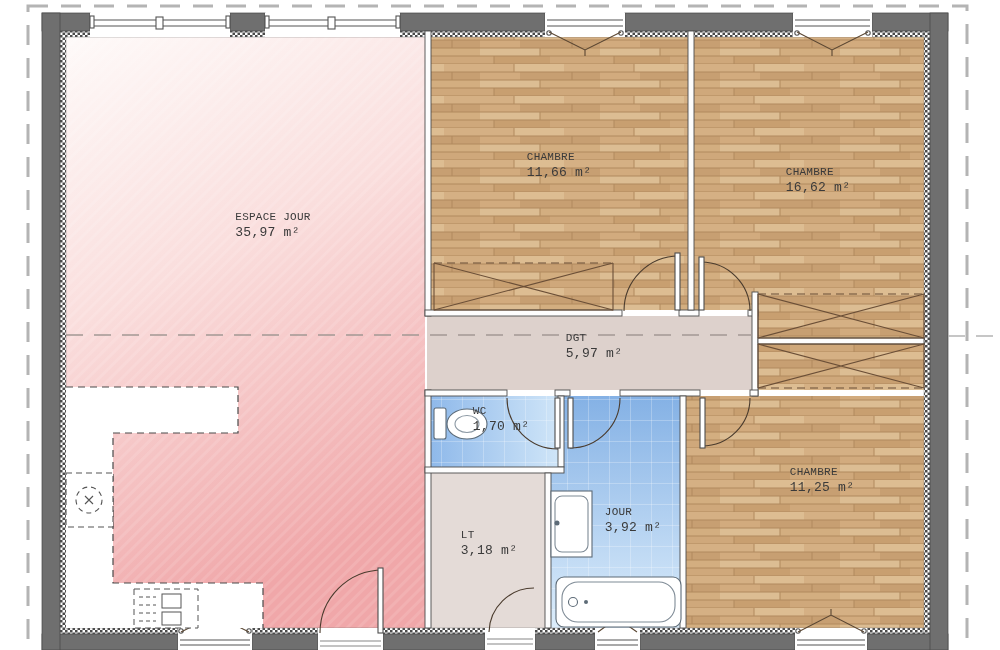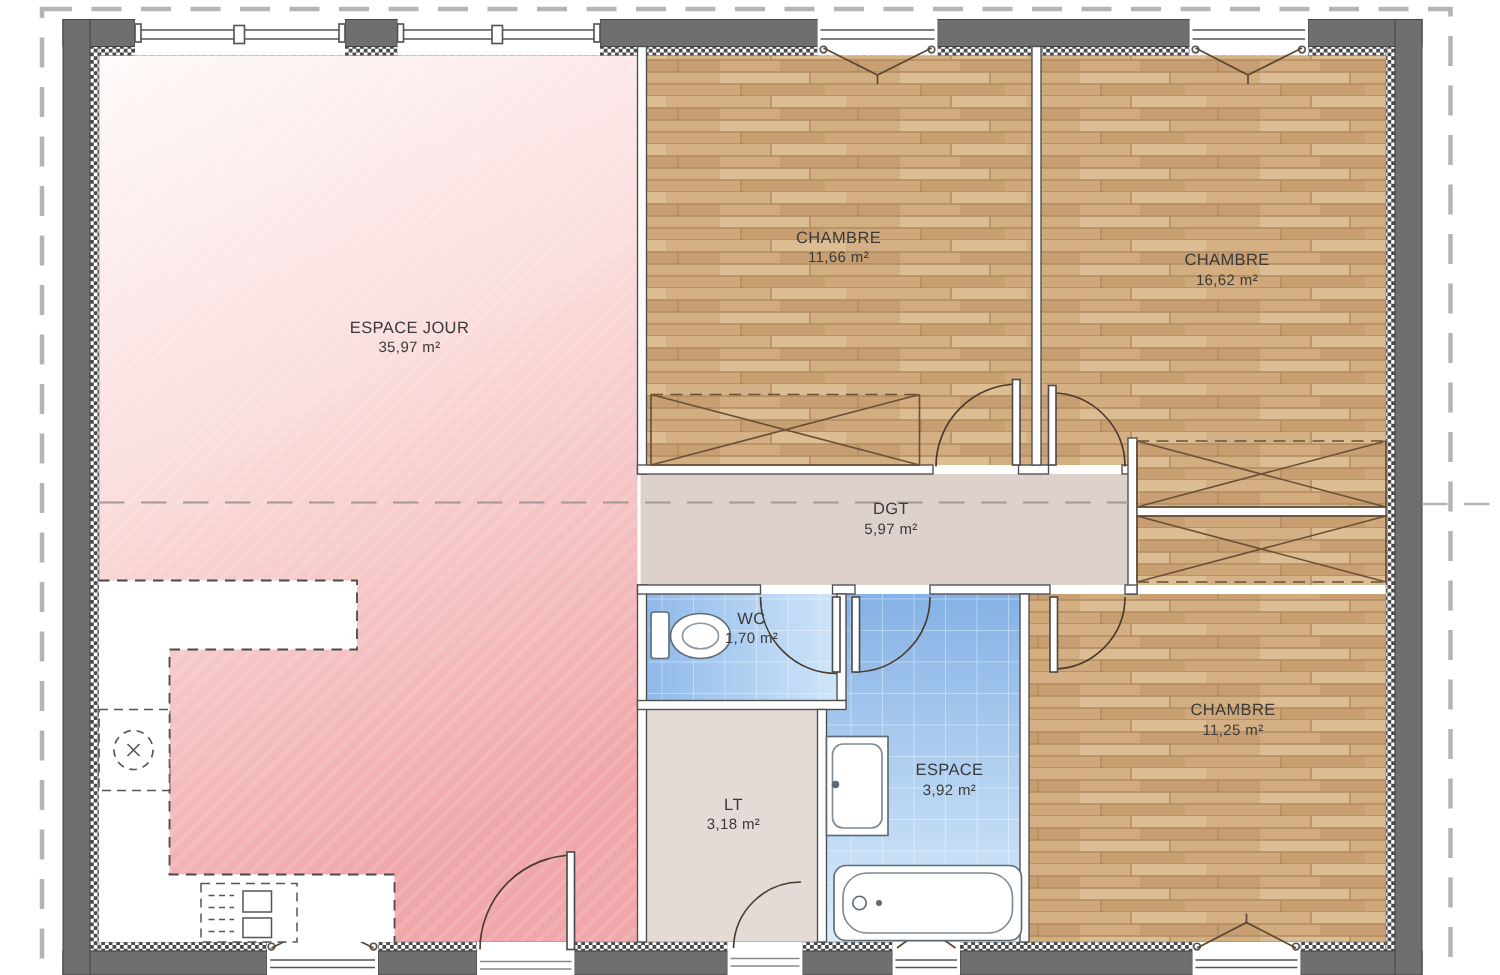--- a/index.html
+++ b/index.html
@@ -1,22 +1,22 @@
 <!DOCTYPE html>
 <html><head>
 <meta charset="utf-8">
 <style>
   html,body{margin:0;padding:0;background:#fff;}
   .plan{position:relative;width:1000px;height:650px;background:#fff;overflow:hidden;
         font-family:"Liberation Sans",sans-serif;}
   .plan svg{position:absolute;left:0;top:0;}
-  .room-label{position:absolute;transform:translate(-50%,-50%);text-align:center;
-      font-size:11px;line-height:1.25;color:#3a3a3a;letter-spacing:.25px;white-space:nowrap;}
+  .room-label{position:absolute;transform:translate(-50%,-50%);
+      font-size:11px;line-height:1.25;color:#3a3a3a;letter-spacing:.25px;white-space:nowrap;font-family:Liberation Mono, monospace;}
   .room-label .rname{font-size:11px;}
-  .room-label .rarea{font-size:10px;}
+  .room-label .rarea{font-size:13px;}
 </style>
 </head>
 <body>
 
 <div class="plan">
 <svg width="1000" height="650" viewBox="0 0 1000 650">
   <defs>
     <linearGradient id="pg" x1="0" y1="0" x2="0.3" y2="1">
       <stop offset="0" stop-color="#fefaf9"></stop>
           <stop offset="0.45" stop-color="#fadedd"></stop>
@@ -277,21 +277,21 @@
 </div>
 <div class="room-label" style="left:594px;top:347px">
   <div class="rname">DGT</div>
   <div class="rarea">5,97 m²</div>
 </div>
 <div class="room-label" style="left:501px;top:420px">
   <div class="rname">WC</div>
   <div class="rarea">1,70 m²</div>
 </div>
 <div class="room-label" style="left:633px;top:521px">
-  <div class="rname">ESPACE</div>
+  <div class="rname">JOUR</div>
   <div class="rarea">3,92 m²</div>
 </div>
 <div class="room-label" style="left:489px;top:544px">
   <div class="rname">LT</div>
   <div class="rarea">3,18 m²</div>
 </div>
 <div class="room-label" style="left:822px;top:481px">
   <div class="rname">CHAMBRE</div>
   <div class="rarea">11,25 m²</div>
 </div>

